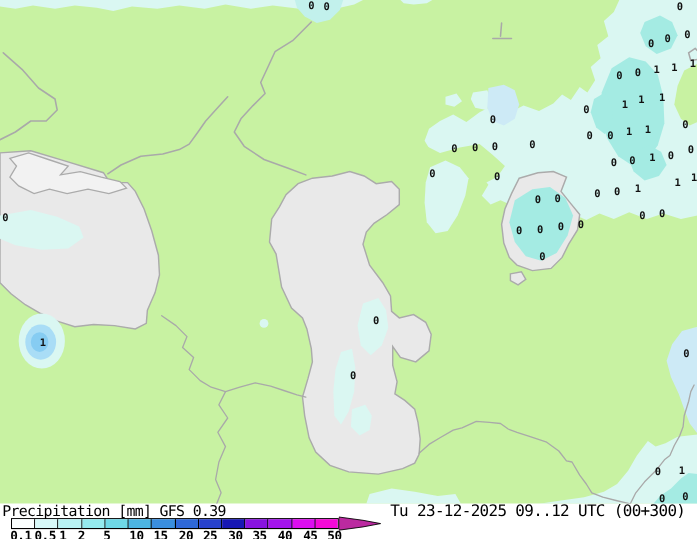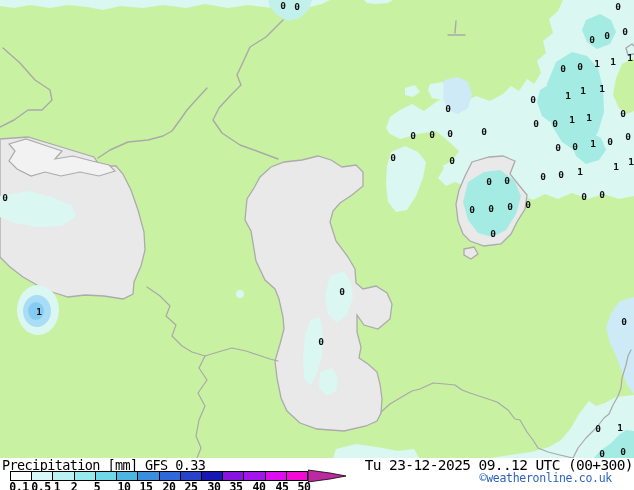--- a/index.html
+++ b/index.html
@@ -12,21 +12,21 @@
   .medium{fill:var(--precip-medium);}
   .bluish{fill:var(--precip-bluish);}
   .stripblob{fill:var(--precip-strip-blob);}
   .hole{fill:var(--land);}
   .river{fill:none;stroke:var(--border-gray);stroke-width:1.4;stroke-linejoin:round;stroke-linecap:round;}
   .borderline{fill:none;stroke:var(--border-gray);stroke-width:1.2;stroke-linejoin:round;stroke-linecap:round;}
   #map-labels text{font-family:"DejaVu Sans Mono","Liberation Mono",monospace;font-size:9.5px;font-weight:bold;
        fill:var(--label-color);text-anchor:middle;}
   #legend{position:absolute;left:0;top:458px;width:634px;height:32px;background:#fff;}
   #legend-title{position:absolute;left:2px;top:-1px;font-size:13.5px;letter-spacing:-0.6px;color:#000;white-space:pre;}
-  #legend-datetime{position:absolute;right:1px;top:-1px;font-size:14.5px;letter-spacing:-0.6px;color:#000;white-space:pre;}
+  #legend-datetime{position:absolute;right:11px;top:-1px;font-size:14.5px;letter-spacing:-0.6px;color:#000;white-space:pre;}
   #legend-copyright{position:absolute;right:22px;top:13px;font-size:11.5px;letter-spacing:-0.3px;white-space:pre;}
   #scale-bar{position:absolute;left:10px;top:13px;width:298px;height:10px;display:flex;
        border:1px solid #000;box-sizing:border-box;}
   .scale-box{flex:1 1 auto;border-right:1px solid #000;}
   .scale-box:last-child{border-right:none;}
   #scale-arrow{position:absolute;left:308px;top:11px;}
   #scale-labels{position:absolute;left:0;top:22px;width:340px;height:24px;}
   #scale-labels span{position:absolute;top:0;transform:translateX(-50%);font-size:11.5px;font-weight:bold;
        letter-spacing:-0.5px;color:#000;}
 </style>
@@ -165,23 +165,22 @@
         <text x="39" y="314.5">1</text>
         <text x="624" y="324.5">0</text>
         <text x="598" y="431.5">0</text>
         <text x="620" y="430.5">1</text>
         <text x="602" y="456.5">0</text>
         <text x="623" y="454.5">0</text>
       </g>
   </svg>
 
   <div id="legend">
-    <div id="legend-title">Precipitation [mm] GFS 0.33</div>
+    <div id="legend-title">Precipitation [mm] GFS 0.39</div>
     <div id="legend-datetime">Tu 23-12-2025 09..12 UTC (00+300)</div>
-    <div id="legend-copyright" style="color: rgb(46, 98, 192);">©weatheronline.co.uk</div>
     <div id="scale-bar">
         <div class="scale-box" style="background: rgb(251, 255, 255);"></div>
         <div class="scale-box" style="background: rgb(215, 248, 248);"></div>
         <div class="scale-box" style="background: rgb(185, 242, 243);"></div>
         <div class="scale-box" style="background: rgb(149, 234, 238);"></div>
         <div class="scale-box" style="background: rgb(111, 216, 230);"></div>
         <div class="scale-box" style="background: rgb(76, 181, 226);"></div>
         <div class="scale-box" style="background: rgb(58, 142, 222);"></div>
         <div class="scale-box" style="background: rgb(47, 104, 216);"></div>
         <div class="scale-box" style="background: rgb(40, 66, 204);"></div>

